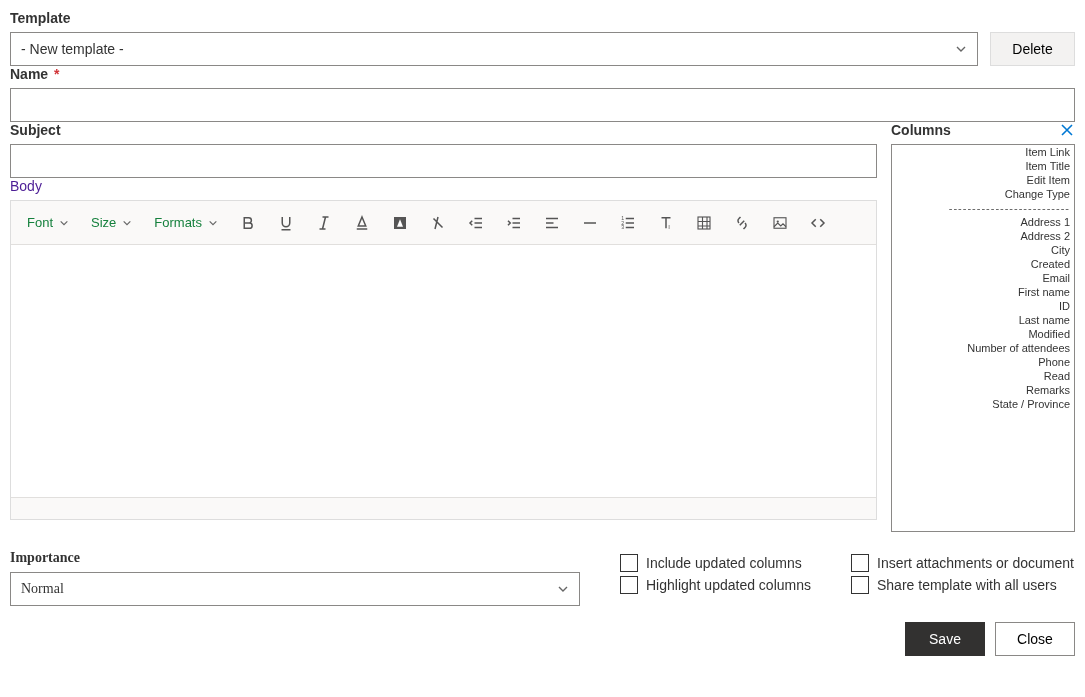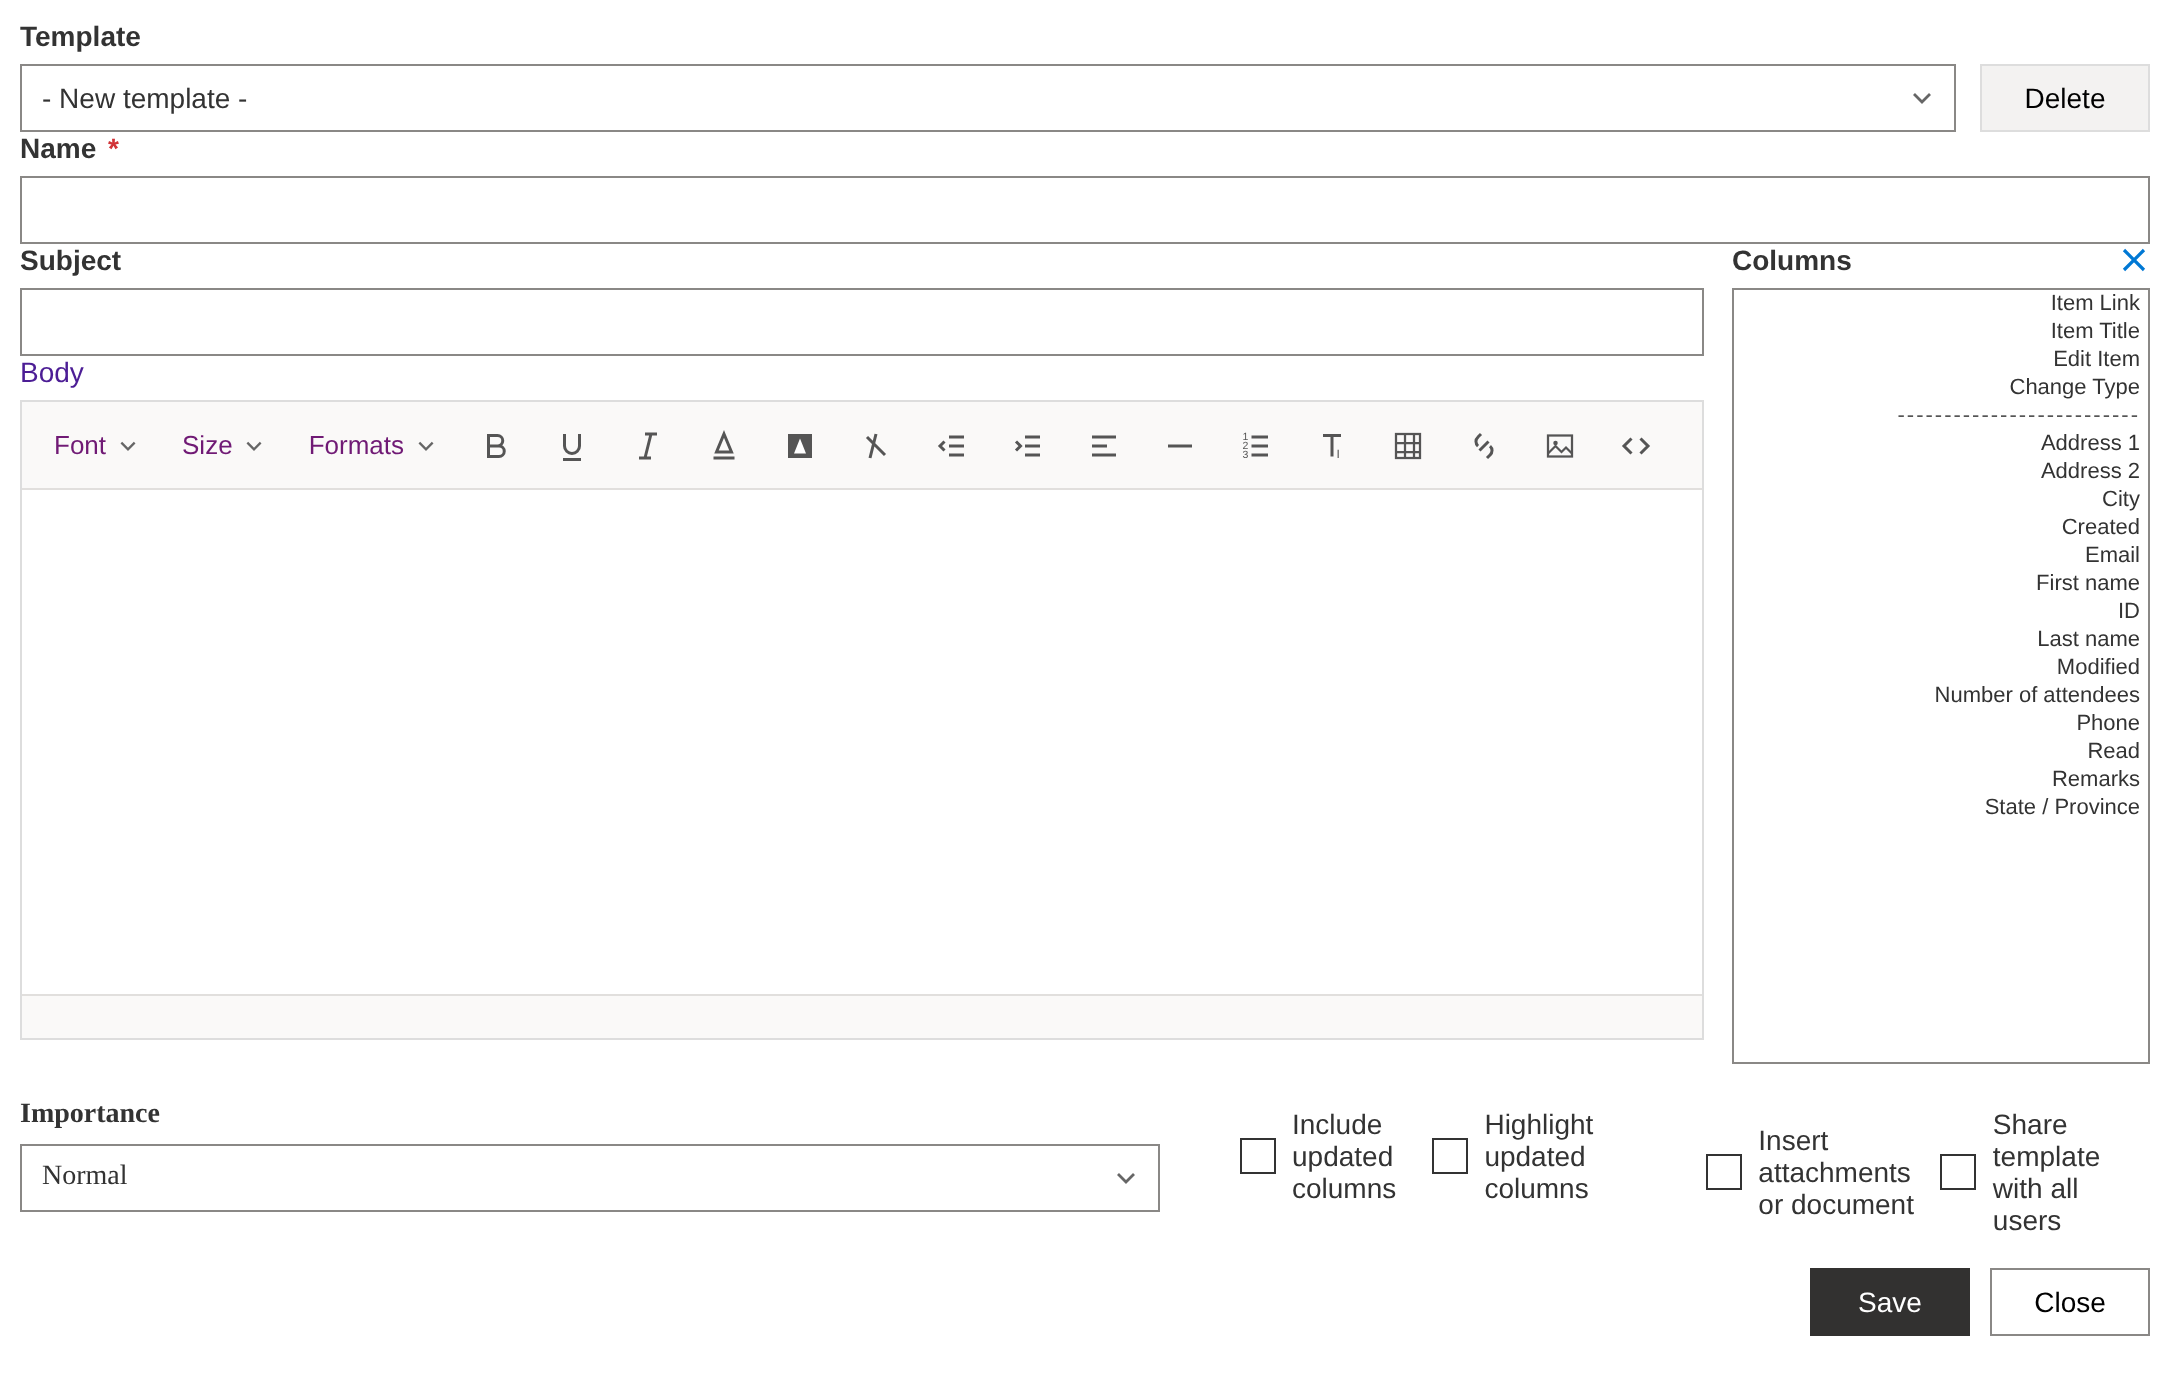--- a/index.html
+++ b/index.html
@@ -65,39 +65,39 @@
   .btn.secondary {
     background: #fff;
     border: 1px solid #8a8886;
   }
   .main-split {
     display: flex;
     gap: 14px;
     align-items: flex-start;
   }
   .left-col { flex: 1; min-width: 0; }
-  .right-col { width: 209px; flex-shrink: 0; }
+  .right-col { width: 184px; flex-shrink: 0; }
   .editor-wrap {
     border: 1px solid #ddd;
   }
   .editor-toolbar {
     display: flex;
     align-items: center;
     gap: 10px;
     padding: 6px 10px;
     border-bottom: 1px solid #e1dfdd;
     background: #faf9f8;
     height: 44px;
   }
   .tb-select {
     display: flex;
     align-items: center;
     gap: 6px;
     font-size: 13px;
-    color: #701a75;
+    color: #15803d;
     cursor: pointer;
     padding: 4px 6px;
   }
   .tb-btn {
     width: 28px;
     height: 28px;
     display: flex;
     align-items: center;
     justify-content: center;
     cursor: pointer;
@@ -147,21 +147,21 @@
   }
   .bottom-row {
     display: flex;
     align-items: flex-start;
     gap: 40px;
     margin-top: 18px;
   }
   .importance-box { flex: 0 0 570px; font-family: Liberation Serif, serif; }
   .checks-col {
     display: flex;
-    flex-direction: row;
+    flex-direction: column;
     gap: 4px;
     padding-top: 4px;
   }
   .check {
     display: flex;
     align-items: center;
     gap: 8px;
     cursor: pointer;
   }
   .check-box {

